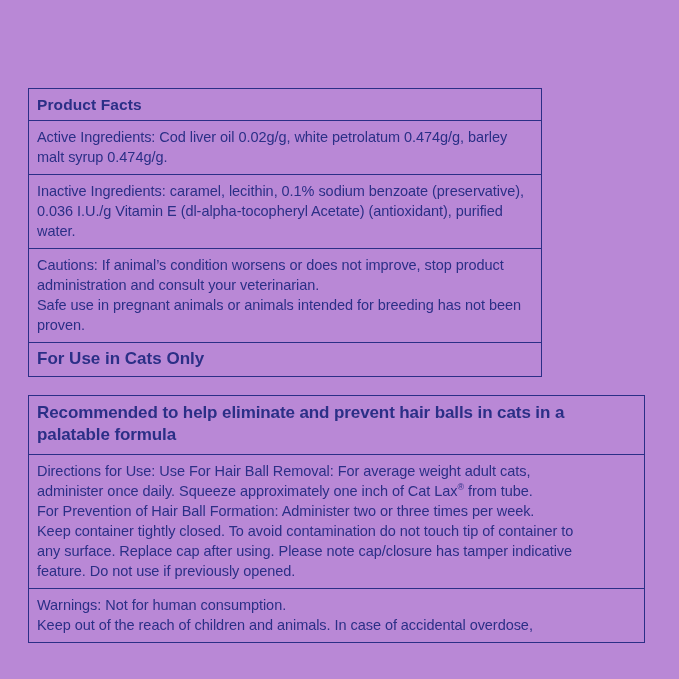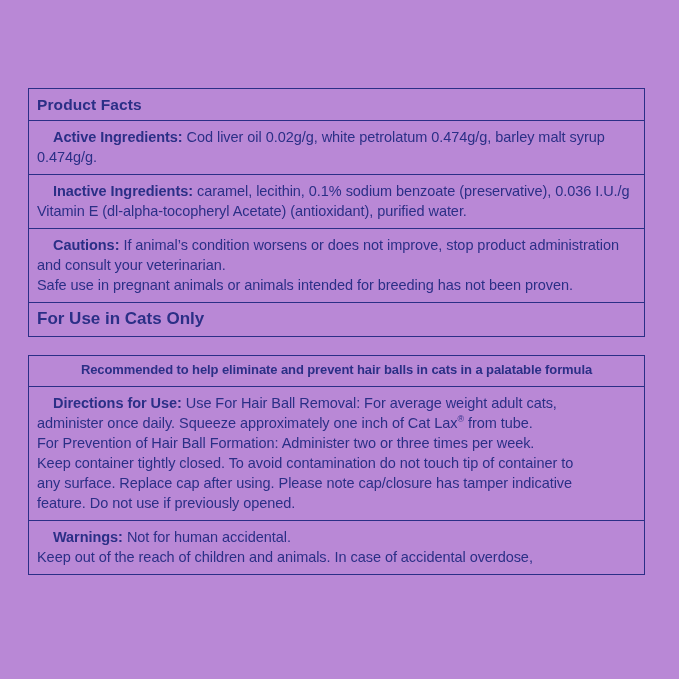--- a/index.html
+++ b/index.html
@@ -19,21 +19,21 @@
     width: 679px;
     height: 679px;
     box-sizing: border-box;
     padding: 88px 34px 0 28px;
   }
   .panel {
     border: 1.5px solid #2b2f86;
     box-sizing: border-box;
   }
   .panel-top {
-    width: 617px;
+    width: 514px;
     margin-left: 0;
   }
   .panel-bottom {
     width: 617px;
     margin-top: 18px;
   }
   .row {
     border-bottom: 1.5px solid #2b2f86;
     padding: 6px 8px 7px 8px;
     box-sizing: border-box;
@@ -49,29 +49,27 @@
     font-weight: 700;
     letter-spacing: .1px;
     line-height: 1.25;
   }
   .body-text {
     font-size: 14.5px;
     line-height: 1.38;
     letter-spacing: -.05px;
   }
   .body-text b {
-    font-weight: 700;
-    margin-left: 16px;
+    font-weight: 400;
   }
   .headline {
-    font-size: 13px;
+    font-size: 17px;
     font-weight: 700;
     line-height: 1.3;
     letter-spacing: -.1px;
-    text-align: center;
   }
   .label-only {
     font-size: 17px;
     font-weight: 700;
   }
   .line {
     display: block;
   }
   .sup {
     font-size: 9px;
@@ -127,20 +125,20 @@
         <span class="line"><span>administer once daily. Squeeze approximately one inch of Cat Lax</span><span class="sup">®</span><span> from tube.</span></span>
         <span class="line">For Prevention of Hair Ball Formation: Administer two or three times per week.</span>
         <span class="line">Keep container tightly closed. To avoid contamination do not touch tip of container to</span>
         <span class="line">any surface. Replace cap after using. Please note cap/closure has tamper indicative</span>
         <span class="line">feature. Do not use if previously opened.</span>
       </div>
     </div>
 
     <div class="row">
       <div class="body-text">
-        <b>Warnings:</b><span> Not for human accidental.</span>
+        <b>Warnings:</b><span> Not for human consumption.</span>
         <span class="line">Keep out of the reach of children and animals. In case of accidental overdose,</span>
       </div>
     </div>
 
   </div>
 
 </div>
 
 </body></html>

